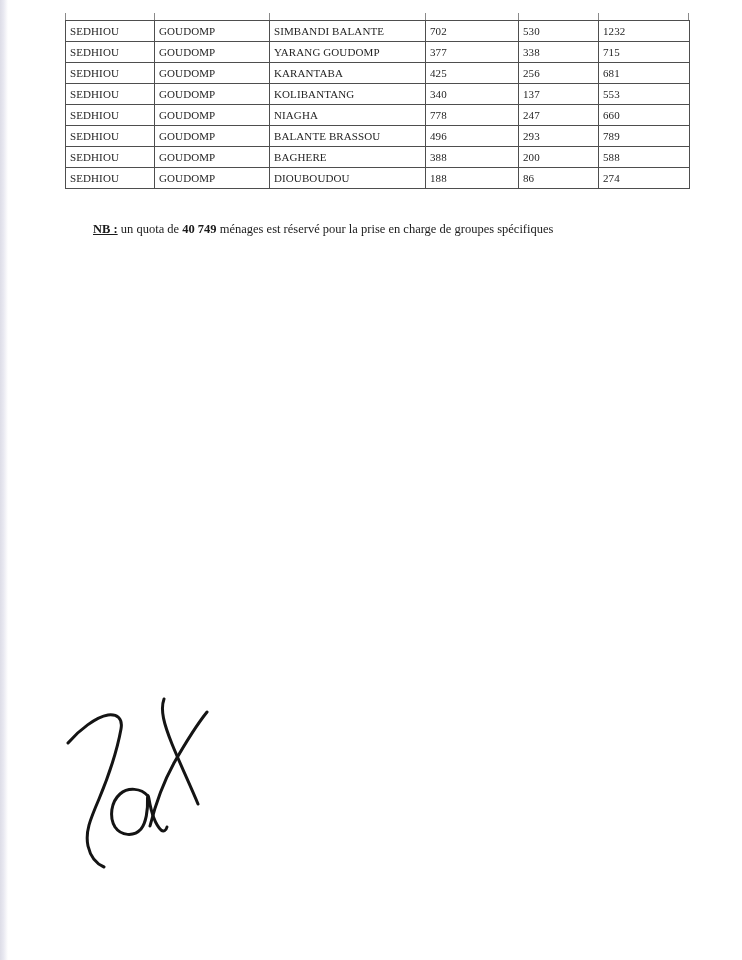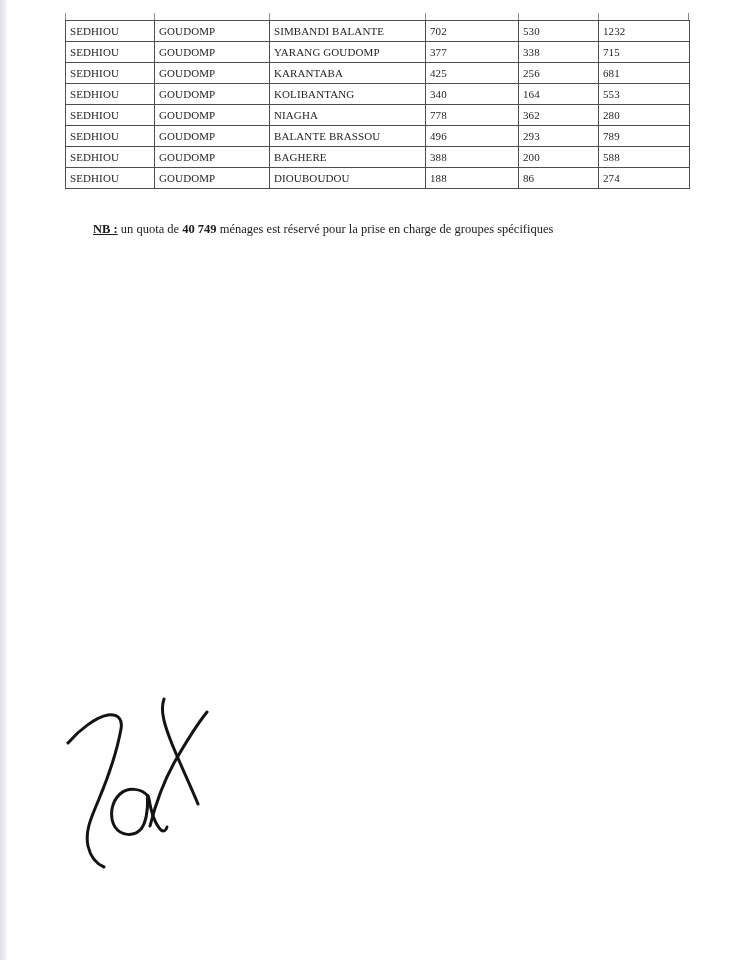--- a/index.html
+++ b/index.html
@@ -126,30 +126,30 @@
         <td>KARANTABA</td>
         <td class="num">425</td>
         <td class="num">256</td>
         <td class="num">681</td>
       </tr>
       <tr>
         <td>SEDHIOU</td>
         <td>GOUDOMP</td>
         <td>KOLIBANTANG</td>
         <td class="num">340</td>
-        <td class="num">164</td>
+        <td class="num">137</td>
         <td class="num">553</td>
       </tr>
       <tr>
         <td>SEDHIOU</td>
         <td>GOUDOMP</td>
         <td>NIAGHA</td>
         <td class="num">778</td>
-        <td class="num">362</td>
-        <td class="num">280</td>
+        <td class="num">247</td>
+        <td class="num">660</td>
       </tr>
       <tr>
         <td>SEDHIOU</td>
         <td>GOUDOMP</td>
         <td>BALANTE BRASSOU</td>
         <td class="num">496</td>
         <td class="num">293</td>
         <td class="num">789</td>
       </tr>
       <tr>

